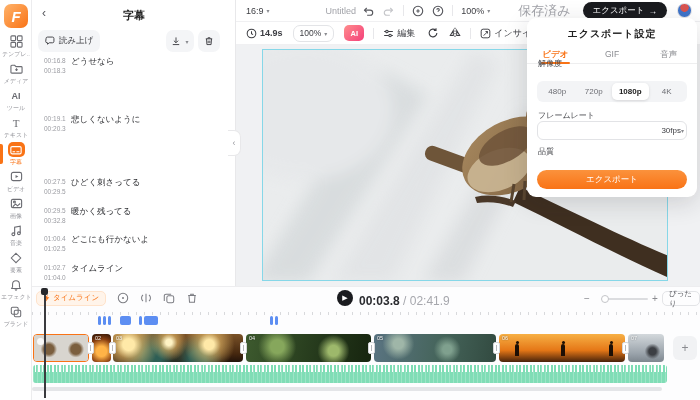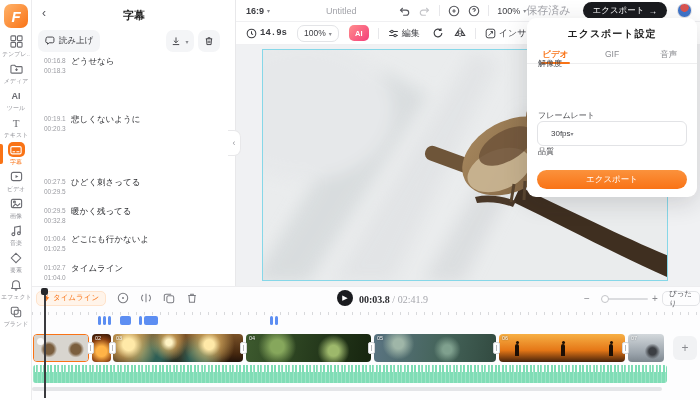--- a/index.html
+++ b/index.html
@@ -52,30 +52,30 @@
            box-shadow:0 6px 24px rgba(30,32,40,.16); z-index:40; }
   .pp-title { left:0; top:9px; width:170px; text-align:center; font-size:10px; font-weight:bold; color:#222; letter-spacing:1px; }
   .pp-tabs { left:0; top:28px; width:170px; height:18px; display:flex; border-bottom:1px solid #eeeeef; }
   .pp-tab { flex:1; text-align:center; font-size:8.5px; color:#8a8b90; line-height:16px; cursor:pointer; position:relative; }
   .pp-tab.active { color:#f97316; font-weight:bold; }
   .pp-tab.active::after { content:""; position:absolute; left:14px; right:14px; bottom:-1px; height:2px; background:#f97316; border-radius:1px; }
   .pp-label { left:11px; font-size:8px; color:#45464b; }
   .seg { left:10px; top:63px; width:150px; height:21px; background:#f3f4f6; border-radius:6px; display:flex; align-items:center; padding:2px; }
   .seg-opt { flex:1; text-align:center; font-size:8px; color:#6d6e74; line-height:17px; border-radius:5px; cursor:pointer; }
   .seg-opt.sel { background:#fff; font-weight:bold; color:#222; box-shadow:0 1px 3px rgba(0,0,0,.12); }
-  .pp-select { left:10px; width:150px; height:25px; border:1px solid #e2e3e6; border-radius:6px; display:flex; align-items:center; justify-content:flex-start; padding:0 13px; font-size:8px; color:#3c3d42; cursor:pointer; }
+  .pp-select { left:10px; width:150px; height:19px; border:1px solid #e2e3e6; border-radius:6px; display:flex; align-items:center; justify-content:flex-end; padding:0 2px; font-size:8px; color:#3c3d42; cursor:pointer; }
   #pp-export { left:10px; top:152px; width:150px; height:19px; background:linear-gradient(180deg,#fb923c,#f97316); border-radius:10px; color:#fff; font-size:8.5px; display:flex; align-items:center; justify-content:center; cursor:pointer; }
 
   
   #timeline { left:32px; top:286px; width:668px; height:114px; background:#fdfdfe; border-top:1px solid #ededef; z-index:10; }
   #tl-controls { left:0; top:0; width:668px; height:22px; display:flex; align-items:center; }
   #tl-toggle { margin-left:4px; background:#fff4ea; border:1px solid #ffe3cb; color:#f97316; border-radius:5px; height:15px; padding:0 6px; display:flex; align-items:center; gap:2px; font-size:7.5px; cursor:pointer; }
   .tl-ico { color:#7c7d83; margin-left:11px; cursor:pointer; display:flex; }
   #play-btn { position:absolute; left:305px; top:3px; width:16px; height:16px; border-radius:50%; background:#1a1b1f; color:#fff; display:flex; align-items:center; justify-content:center; font-size:7px; cursor:pointer; }
-  #tl-time { position:absolute; left:327px; top:7px; font-size:10px; color:#a6a7ad;font-family:Liberation Serif, serif; }
+  #tl-time { position:absolute; left:327px; top:7px; font-size:12px; color:#a6a7ad; }
   #tl-time b { color:#2b2c30; font-weight:bold; }
   .zoom-ctl { position:absolute; top:6px; color:#8a8b90; font-size:10px; cursor:pointer; }
   #zoom-track { position:absolute; left:570px; top:11px; width:46px; height:2px; background:#dcdde0; border-radius:1px; cursor:pointer; }
   #zoom-knob { position:absolute; left:-1px; top:-3px; width:8px; height:8px; border-radius:50%; background:#fff; border:1px solid #c4c5c9; }
   #fit-btn { position:absolute; left:630px; top:4px; height:15px; border:1px solid #e3e4e7; border-radius:5px; padding:0 6px; font-size:7.5px; color:#55565c; display:flex; align-items:center; cursor:pointer; }
 
   #ruler { left:0; top:24px; width:668px; height:5px;
     background:repeating-linear-gradient(90deg,#d8d9dc 0 1px,transparent 1px 8px); background-size:8px 3px; background-repeat:repeat-x; background-position:0 1px; }
   .seg-blue { position:absolute; top:29px; height:9px; background:#5d8ef2; border-radius:2px; cursor:pointer; }
 
@@ -272,21 +272,21 @@
   <div class="abs sub-row" style="top:262px">
       <span class="sub-times"><span>01:02.7</span><br><span>01:04.0</span></span>
       <span class="sub-text">タイムライン</span>
     </div>
 </div>
 <div id="collapse-tab" class="abs">
     <span>‹</span>
   </div>
 
 <div id="topbar" class="abs">
-  <div class="tb-item" style="margin-left:10px;font-weight:bold;justify-content:space-between;">
+  <div class="tb-item" style="margin-left:10px;font-weight:normal;justify-content:space-between;">
     <span>16:9</span>
     <span style="font-size:6px;color:#8a8b90;">▾</span>
   </div>
   <div class="tb-item tb-muted" style="margin-left:56px;">
     <span>Untitled</span>
   </div>
   <div style="flex:1"></div>
   <span class="icon-btn">
       <svg width="12" height="12" viewBox="0 0 14 14" fill="none" stroke="#55565c" stroke-width="1.3">
         <path d="M3 6h6.5a3 3 0 010 6H6"></path>
@@ -310,32 +310,32 @@
       <svg width="12" height="12" viewBox="0 0 14 14" fill="none" stroke="#55565c" stroke-width="1.3">
         <circle cx="7" cy="7" r="5.5"></circle>
         <path d="M5.5 5.5a1.5 1.5 0 113 .5c-.5.7-1.5 1-1.5 2M7 10.4v.2"></path>
       </svg>
     </span>
   <div class="vdiv" style="margin:0 8px;"></div>
   <div class="tb-item">
     <span>100%</span>
     <span style="font-size:6px;color:#8a8b90;">▾</span>
   </div>
-  <span class="tb-item tb-muted" style="margin-left:0;font-size:11px;">
+  <span class="tb-item tb-muted" style="margin-left:28px;font-size:13px;">
       <span>保存済み</span>
     </span>
   <div id="export-btn" style="margin-left:12px;">
     <span>エクスポート</span>
     <span>→</span>
   </div>
   <div id="avatar" style="margin:0 8px 0 10px;"></div>
 </div>
 
 <div id="preview-toolbar" class="abs">
-  <div class="tb-item" style="margin-left:10px;font-weight:bold;font-family:Liberation Mono, monospace;">
+  <div class="tb-item" style="margin-left:10px;font-weight:bold;">
     <span>
         <svg width="11" height="11" viewBox="0 0 14 14" fill="none" stroke="#3c3d42" stroke-width="1.3">
           <circle cx="7" cy="7" r="5.5"></circle>
           <path d="M7 4v3.2l2 1.2"></path>
         </svg>
       </span>
     <span>14.9s</span>
   </div>
   <div class="pill" style="margin-left:10px;">
     <span>100%</span>
@@ -428,20 +428,26 @@
 </div>
 
 <div id="popup" class="abs">
   <div class="abs pp-title">エクスポート設定</div>
   <div class="abs pp-tabs">
     <div class="pp-tab active">ビデオ</div>
     <div class="pp-tab">GIF</div>
     <div class="pp-tab">音声</div>
   </div>
   <div class="abs pp-label" style="top:40px">解像度</div>
+  <div class="abs seg">
+    <div class="seg-opt">480p</div>
+    <div class="seg-opt">720p</div>
+    <div class="seg-opt sel">1080p</div>
+    <div class="seg-opt">4K</div>
+  </div>
   <div class="abs pp-label" style="top:92px">フレームレート</div>
   <div class="abs pp-select" style="top:103px">
     <span>30fps</span>
     <span style="font-size:6px;color:#8a8b90;">▾</span>
   </div>
   <div class="abs pp-label" style="top:128px">品質</div>
   <div class="abs" id="pp-export">
     <span>エクスポート</span>
   </div>
 </div>

